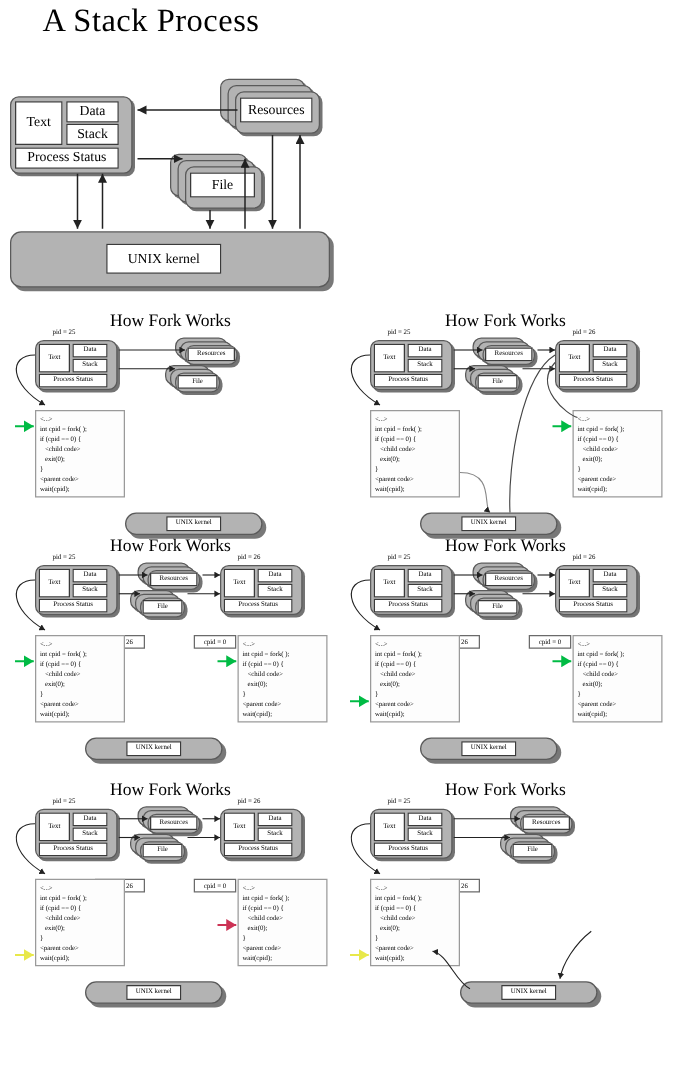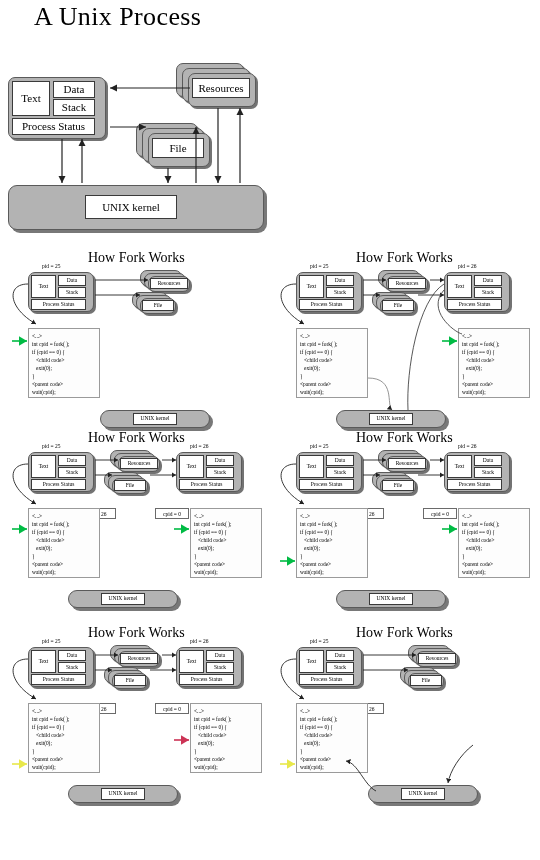--- a/index.html
+++ b/index.html
@@ -28,21 +28,21 @@
 
   svg.ov{position:absolute;left:0;top:0;overflow:visible;pointer-events:none;}
 
   .panel{position:absolute;}
   .panel-title{position:absolute;white-space:nowrap;
      font-family:"Liberation Serif","DejaVu Serif",serif;}
 </style>
 </head>
 <body>
 
-<div class="page-title">A Unix Process</div>
+<div class="page-title">A Stack Process</div>
 
 <div class="panel" style="left:0;top:55px;width:300px;height:185px;">
 
   <div class="gbox" style="left:8px;top:22px;width:98px;height:62px;"></div>
   <div class="wbox" style="left:12px;top:26px;width:38px;height:35px;font-size:11px;">Text</div>
   <div class="wbox" style="left:53px;top:26px;width:42px;height:17px;font-size:11px;">Data</div>
   <div class="wbox" style="left:53px;top:44px;width:42px;height:17px;font-size:11px;">Stack</div>
   <div class="wbox" style="left:12px;top:63px;width:83px;height:17px;font-size:11px;">Process Status</div>
 
   <div class="gbox" style="left:176px;top:8px;width:68px;height:34px;"></div>

